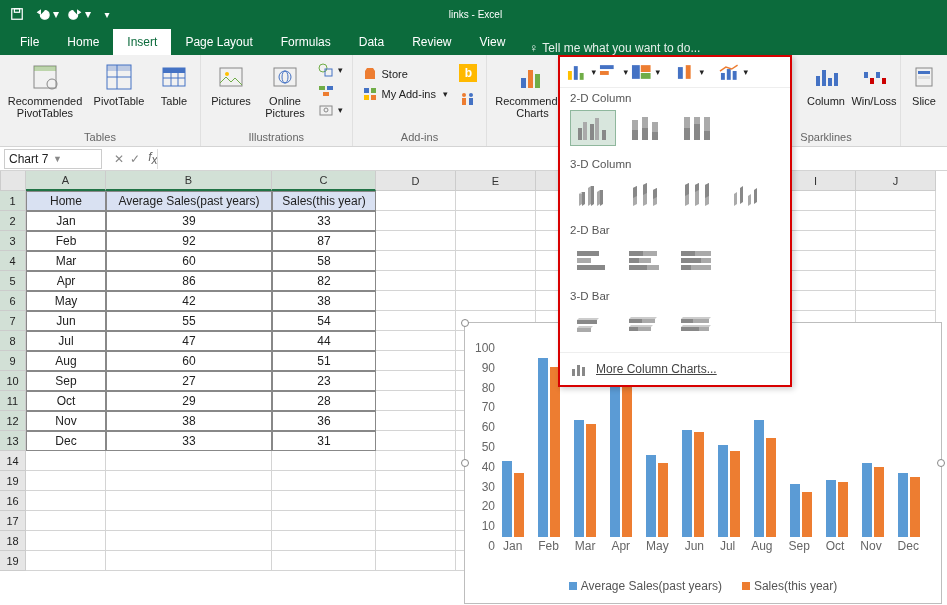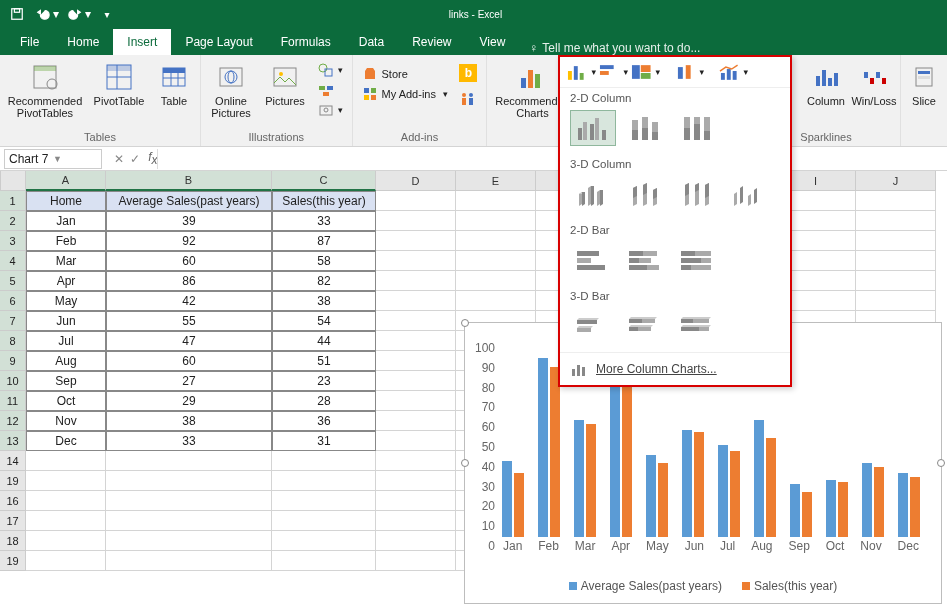--- a/index.html
+++ b/index.html
@@ -153,35 +153,35 @@
       </div>
       <div class="grp-label">Tables</div>
     </div>
 
     <div class="grp">
       <div class="grp-body">
         <div class="rb-btn" style="width:48px">
           <div class="ic">
               <svg width="28" height="28" viewBox="0 0 28 28">
                 <rect x="3" y="5" width="22" height="18" fill="none" stroke="#888"></rect>
-                <circle cx="14" cy="14" r="6" fill="none" stroke="#4472c4"></circle>
-                <ellipse cx="14" cy="14" rx="3" ry="6" fill="none" stroke="#4472c4"></ellipse>
+                <circle cx="10" cy="11" r="2" fill="#ffc000"></circle>
+                <path d="M3 20l6-6 5 5 4-4 7 7" fill="none" stroke="#70ad47"></path>
               </svg>
             </div>
-          <div class="lbl">Online Pictures</div>
+          <div class="lbl">Pictures</div>
         </div>
         <div class="rb-btn" style="width:48px">
           <div class="ic">
               <svg width="28" height="28" viewBox="0 0 28 28">
                 <rect x="3" y="5" width="22" height="18" fill="none" stroke="#888"></rect>
-                <circle cx="10" cy="11" r="2" fill="#ffc000"></circle>
-                <path d="M3 20l6-6 5 5 4-4 7 7" fill="none" stroke="#70ad47"></path>
+                <circle cx="14" cy="14" r="6" fill="none" stroke="#4472c4"></circle>
+                <ellipse cx="14" cy="14" rx="3" ry="6" fill="none" stroke="#4472c4"></ellipse>
               </svg>
             </div>
-          <div class="lbl">Pictures</div>
+          <div class="lbl">Online Pictures</div>
         </div>
         <div class="mini-col">
           <div class="mini">
               <div class="ic">
                 <svg width="16" height="16" viewBox="0 0 16 16">
                   <circle cx="5" cy="6" r="4" fill="none" stroke="#70ad47"></circle>
                   <rect x="7" y="7" width="7" height="7" fill="none" stroke="#4472c4"></rect>
                 </svg>
               </div>
               <span style="font-size:9px">▾</span>

